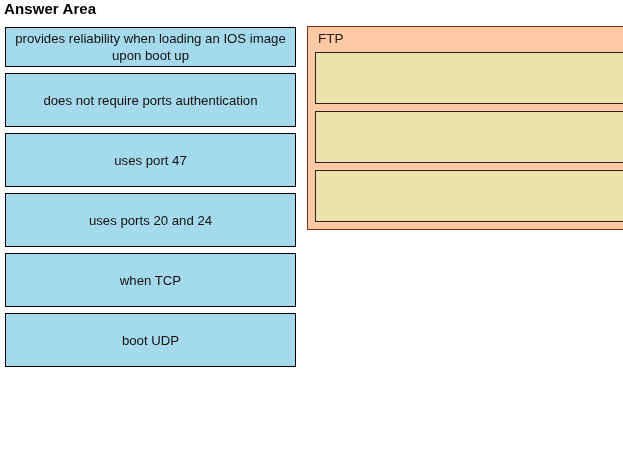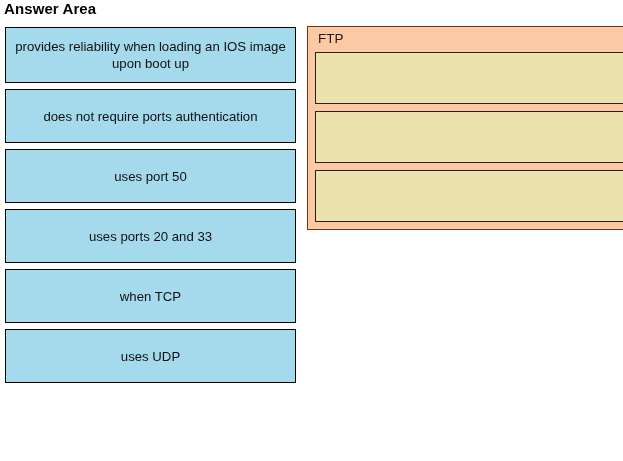--- a/index.html
+++ b/index.html
@@ -49,21 +49,21 @@
     font-size: 13.2px;
     line-height: 17px;
     text-align: center;
     display: flex;
     align-items: center;
     justify-content: center;
     padding: 0 8px;
     margin-bottom: 6px;
     cursor: move;
   }
-  .source-tile.h-tall { height: 56px; }
+  .source-tile.h-tall { height: 40px; }
   .source-tile.h-std  { height: 54px; }
   .tile-text { display: block; }
 
   
   .targets-column {
     position: absolute;
     left: 307px;
     top: 26px;
     width: 368px;
   }
@@ -101,33 +101,33 @@
 
     <div class="source-tile h-tall">
       <span class="tile-text">provides reliability when loading an IOS image upon boot up</span>
     </div>
 
     <div class="source-tile h-std">
       <span class="tile-text">does not require ports authentication</span>
     </div>
 
     <div class="source-tile h-std">
-      <span class="tile-text">uses port 50</span>
+      <span class="tile-text">uses port 47</span>
     </div>
 
     <div class="source-tile h-std">
-      <span class="tile-text">uses ports 20 and 33</span>
+      <span class="tile-text">uses ports 20 and 24</span>
     </div>
 
     <div class="source-tile h-std">
       <span class="tile-text">when TCP</span>
     </div>
 
     <div class="source-tile h-std">
-      <span class="tile-text">uses UDP</span>
+      <span class="tile-text">boot UDP</span>
     </div>
 
   </div>
 
   <div class="targets-column">
 
     <div class="target-group">
       <div class="group-label">FTP</div>
       <div class="drop-slot"></div>
       <div class="drop-slot"></div>

